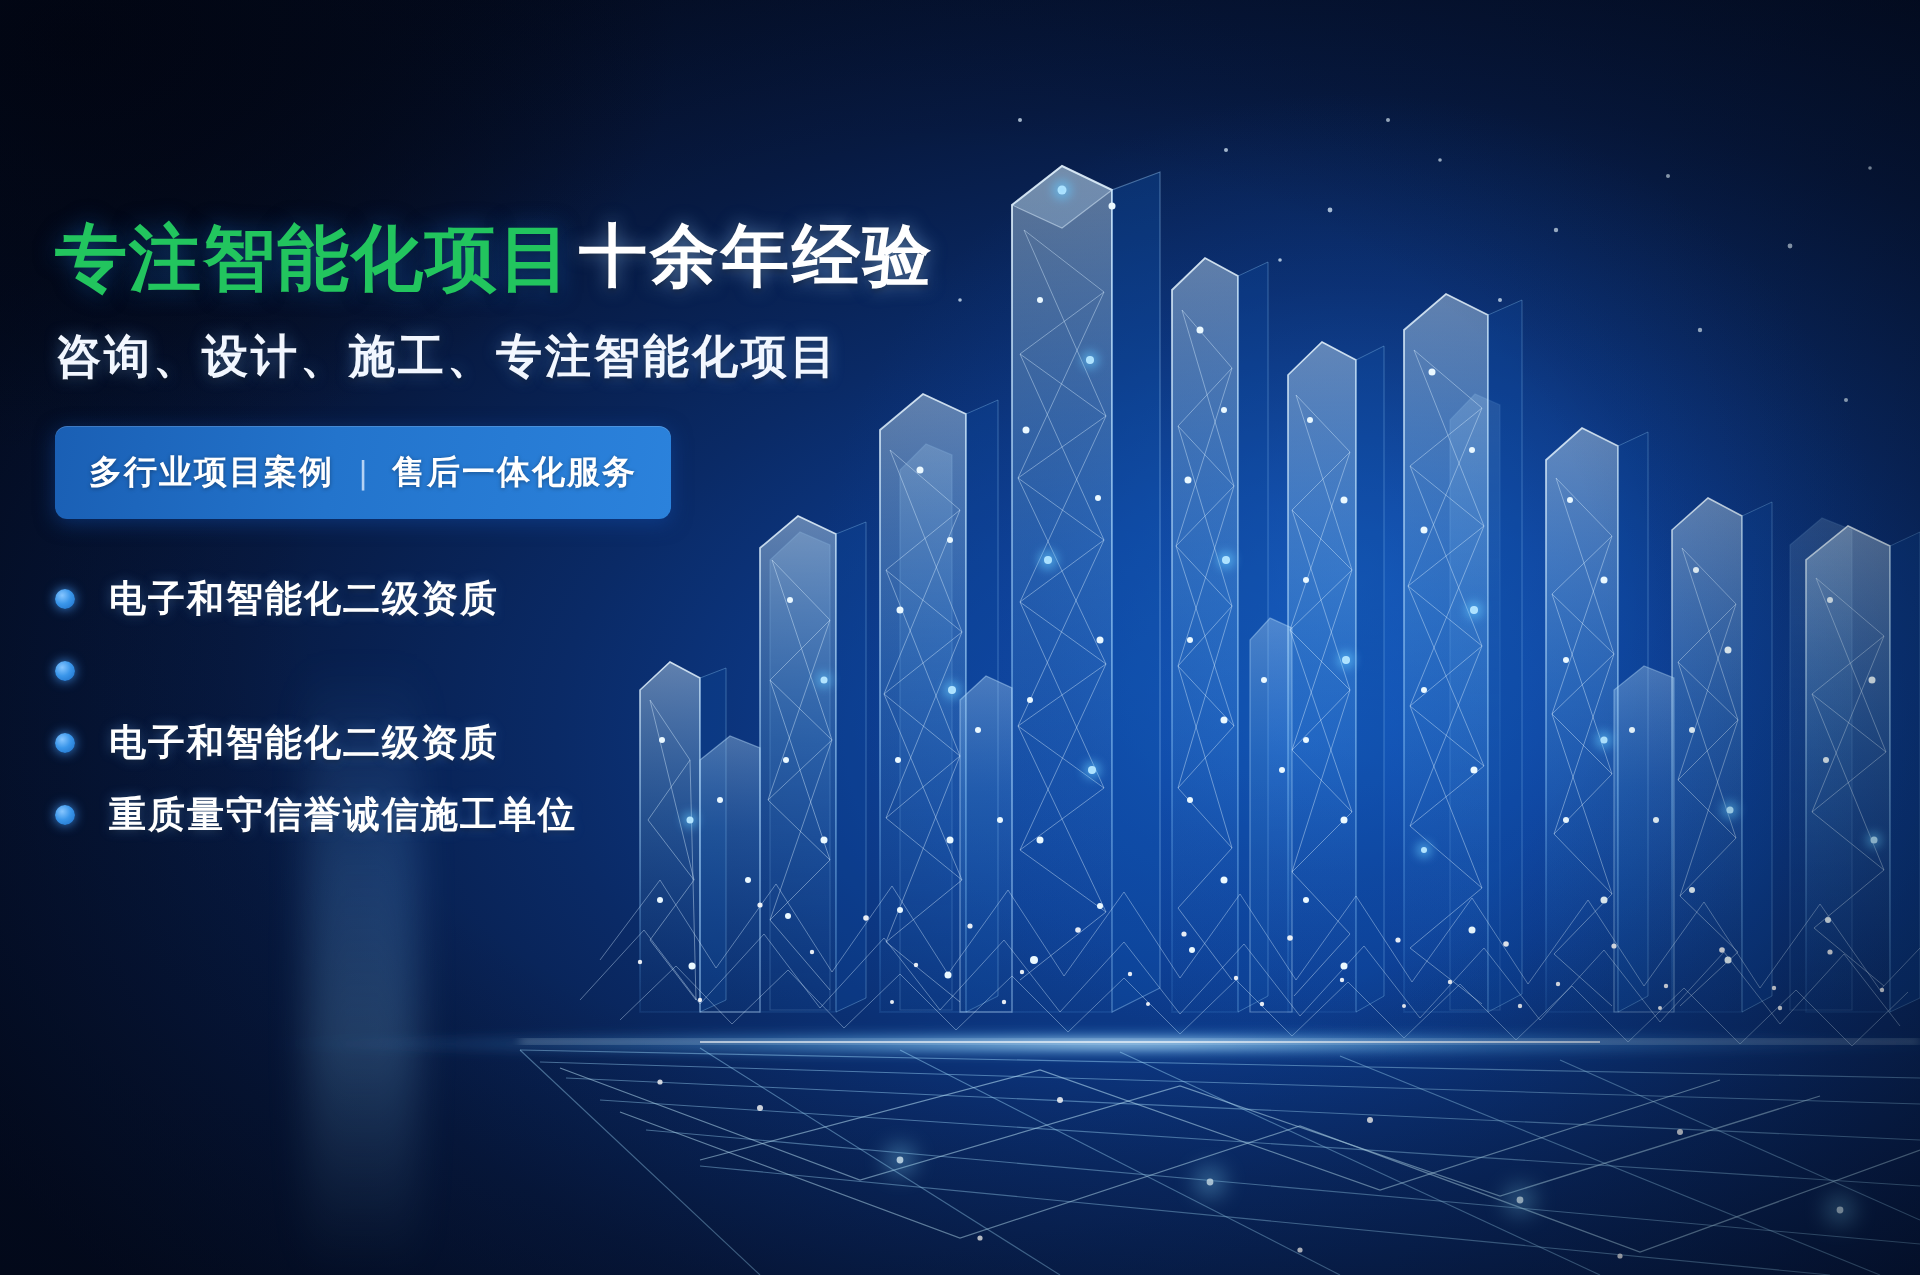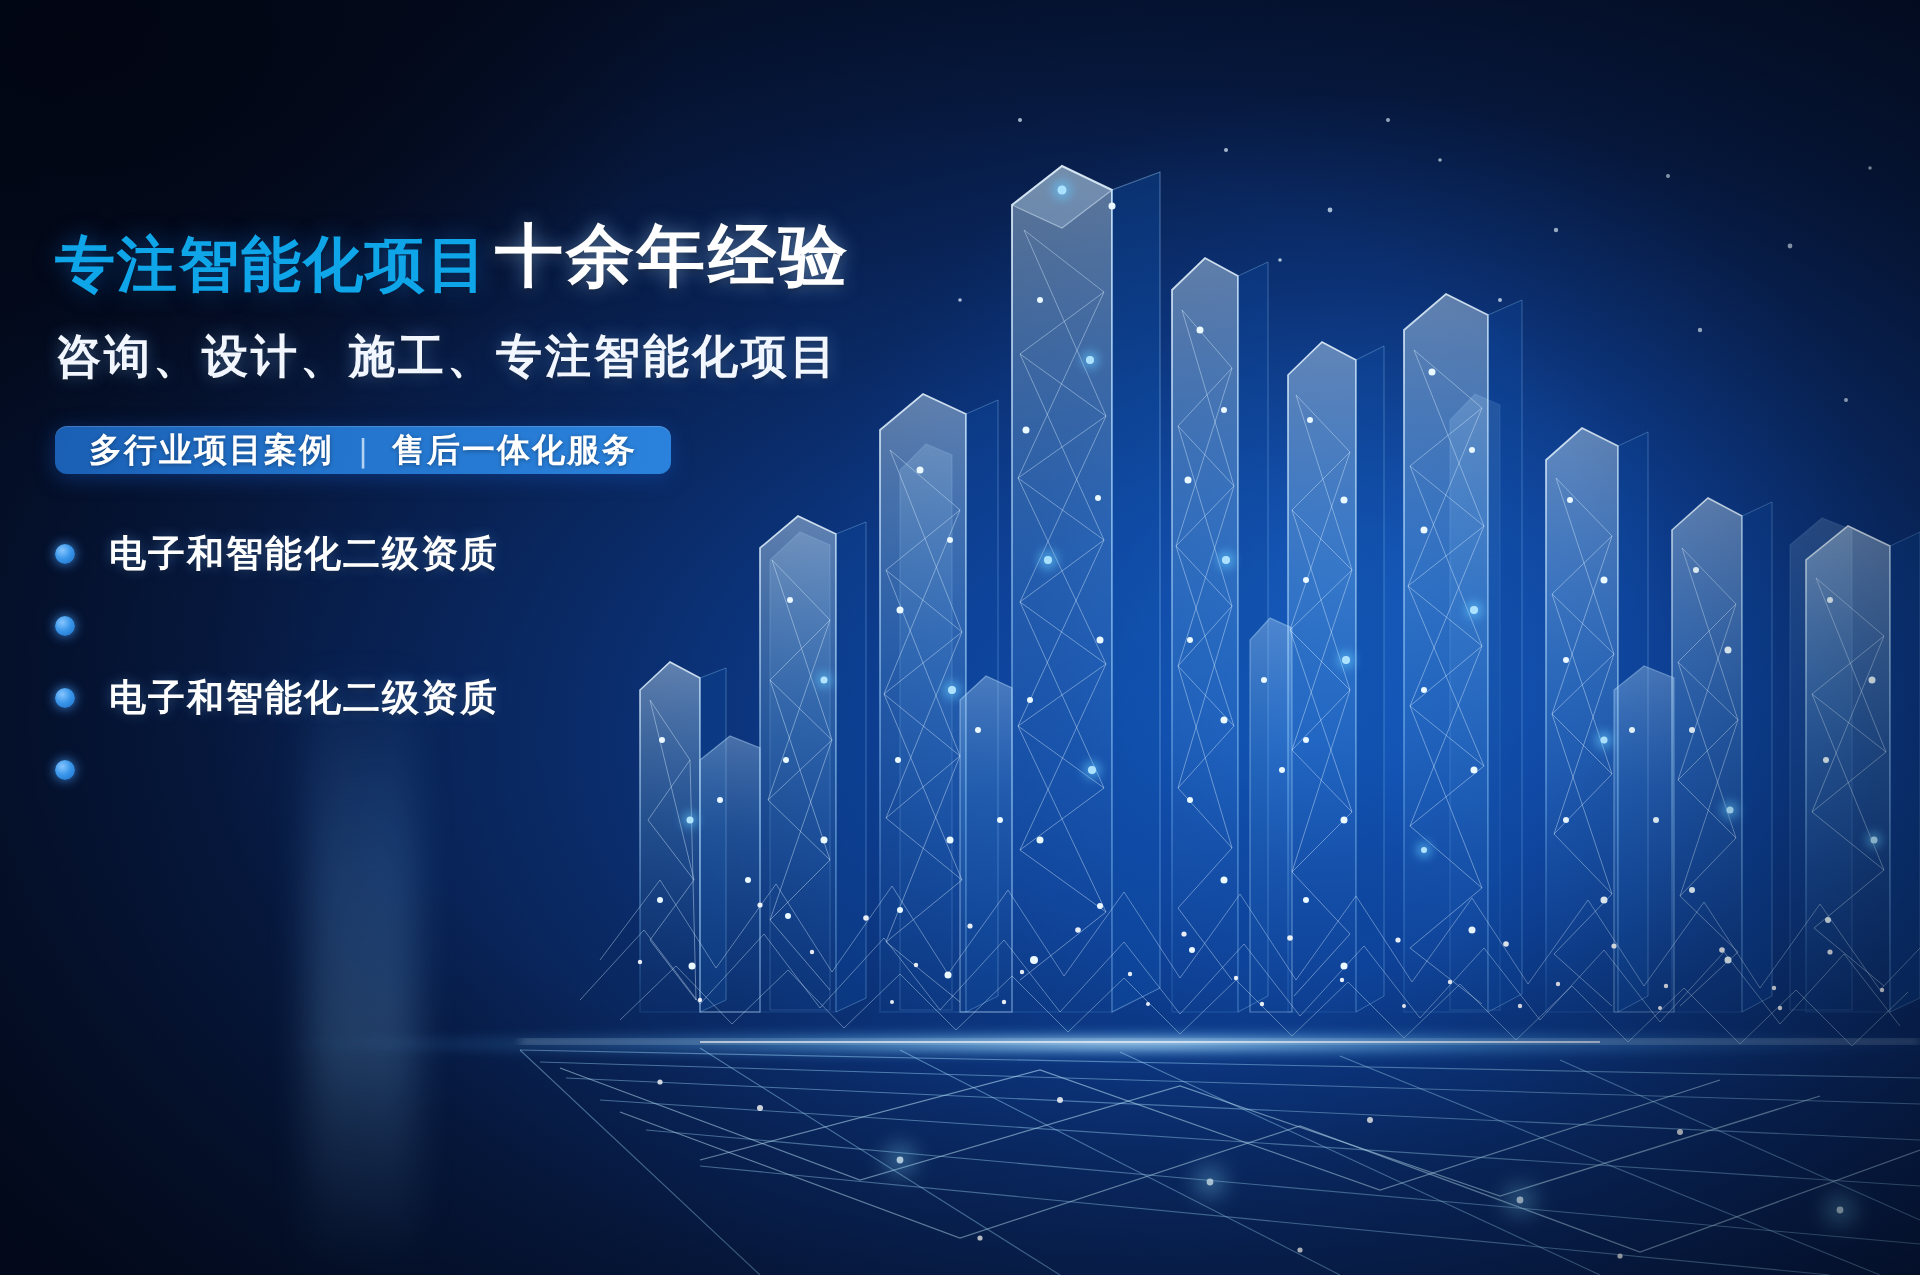--- a/index.html
+++ b/index.html
@@ -45,41 +45,41 @@
 
   
   .content{
     position:absolute;left:55px;top:222px;width:980px;
   }
   .headline{
     display:flex;align-items:flex-end;white-space:nowrap;
     line-height:1;
   }
   .headline-main{
-    font-size:60px;font-weight:bold;letter-spacing:2px;
-    color:#0ea5e9;
+    font-size:72px;font-weight:bold;letter-spacing:2px;
+    color:#22c55e;
     text-shadow:0 0 22px rgba(30,110,210,.55), 0 3px 8px rgba(0,0,0,.45);
   }
   .headline-accent{
     font-size:68px;font-weight:bold;letter-spacing:3px;
     color:#ffffff;
     margin-left:6px;padding-bottom:4px;
     text-shadow:0 0 18px rgba(150,200,255,.55), 0 2px 6px rgba(0,0,0,.5);
     text-align:right;
   }
   .subtitle{
     margin-top:32px;
     font-size:46px;font-weight:bold;letter-spacing:3px;
     color:#f2f7ff;white-space:nowrap;
     text-shadow:0 0 16px rgba(120,180,255,.45), 0 2px 6px rgba(0,0,0,.5);
   }
   .badge{
     margin-top:38px;
     display:inline-flex;align-items:center;
-    height:48px;padding:0 34px;
+    height:77px;padding:8px 34px;
     border-radius:12px;
     background:linear-gradient(100deg,#1a5fb4 0%,#2374cc 45%,#2b82dc 100%);
     box-shadow:0 4px 20px rgba(18,78,170,.5), inset 0 1px 0 rgba(255,255,255,.16);
   }
   .badge-text{
     font-size:33px;font-weight:bold;letter-spacing:2px;color:#ffffff;
     text-shadow:0 1px 4px rgba(0,0,0,.35);
   }
   .badge-sep{
     color:#cfe3fb;font-size:30px;margin:0 24px;opacity:.85;
@@ -463,17 +463,18 @@
       </div>
       <div class="bullet-row">
         <span class="bullet-dot"></span>
       </div>
       <div class="bullet-row">
         <span class="bullet-dot"></span>
         <span class="bullet-text">电子和智能化二级资质</span>
       </div>
       <div class="bullet-row">
         <span class="bullet-dot"></span>
+        <span class="bullet-text">重质量守信誉诚信施工单位</span>
       </div>
     </div>
 
   </div>
 </div>
 
 </body></html>

